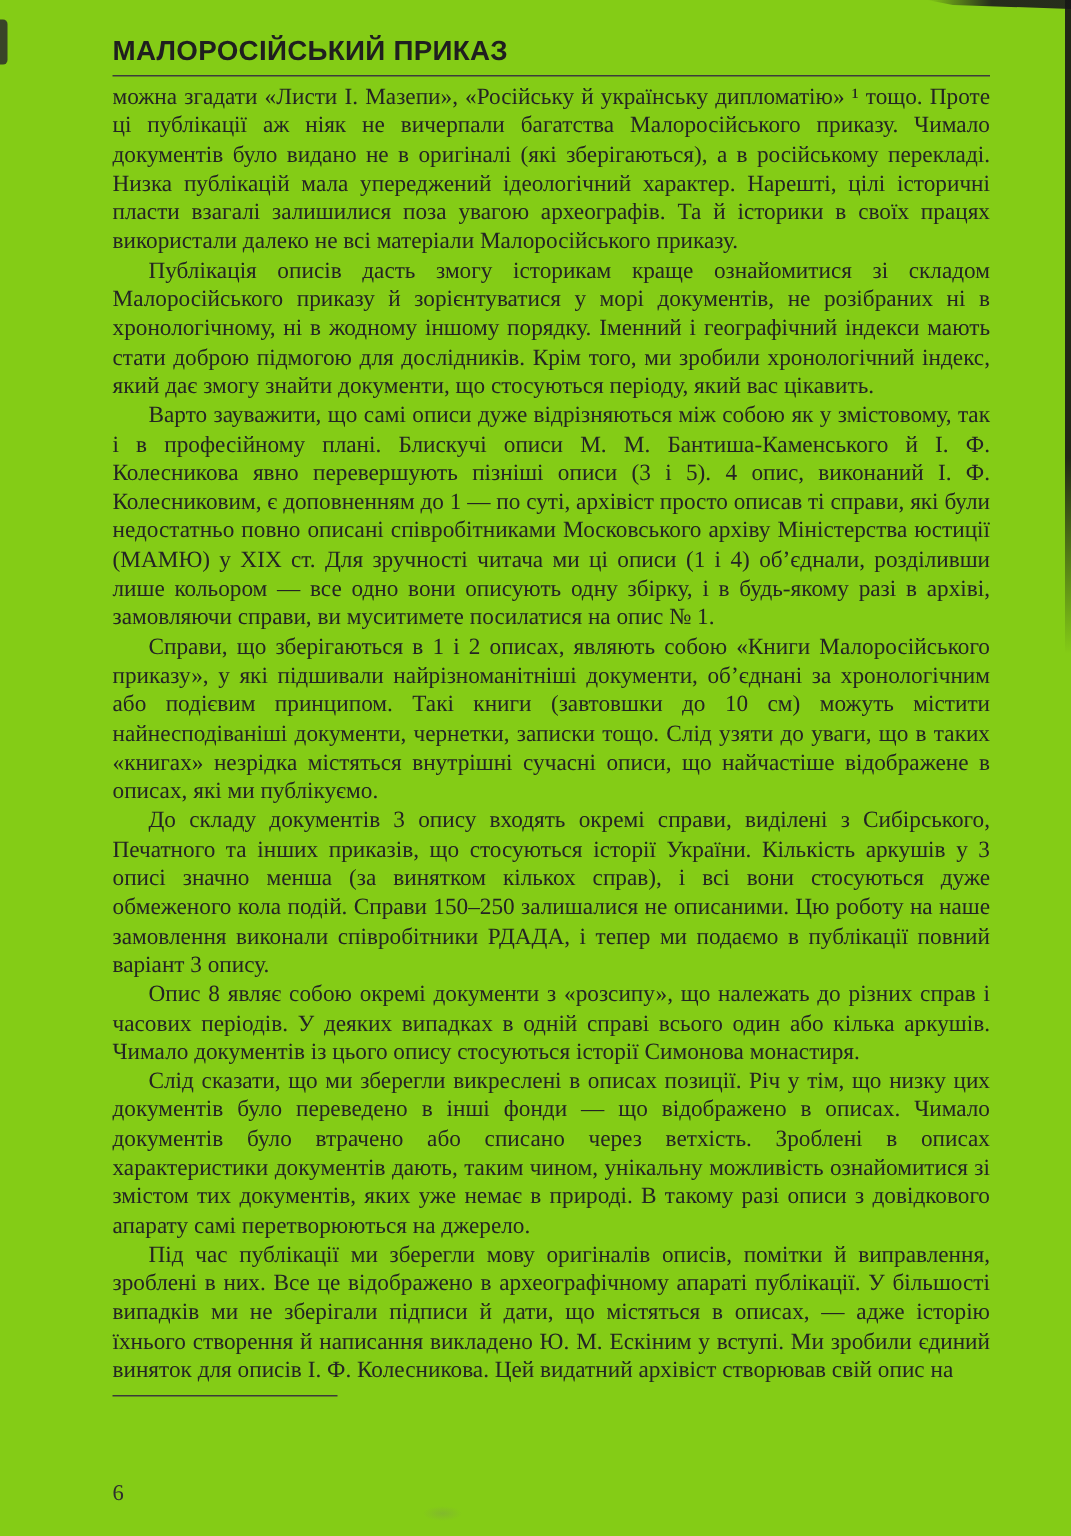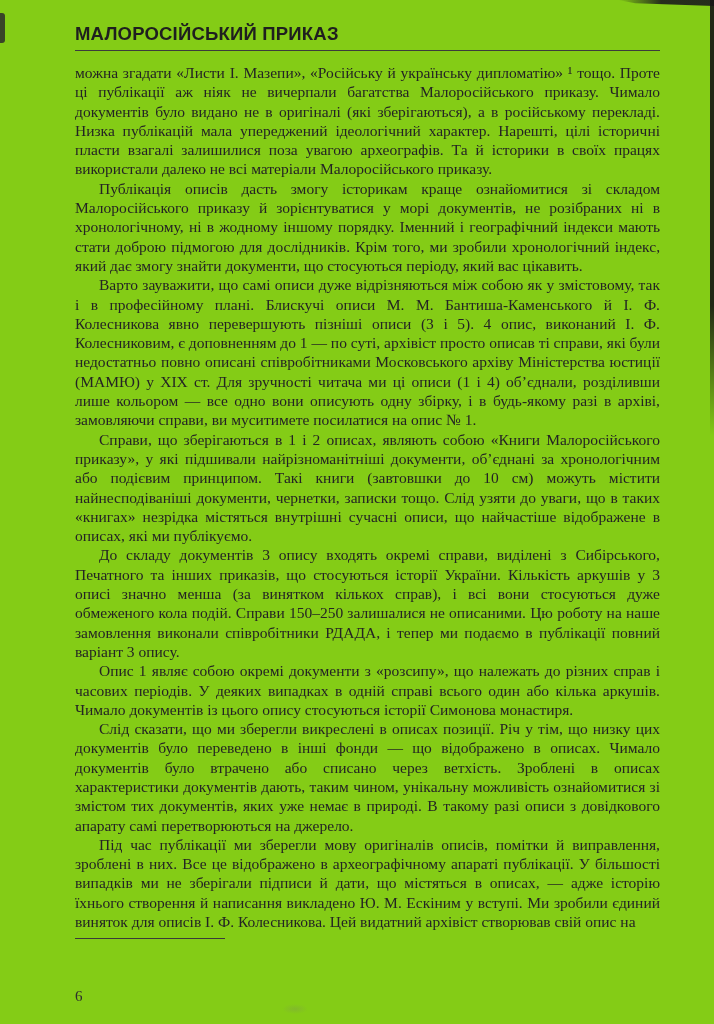--- a/index.html
+++ b/index.html
@@ -52,21 +52,21 @@
     color: #1f1f1f;
     margin: 0;
   }
   .header-rule {
     margin-top: 5px;
     height: 0;
     border-top: 1.6px solid #3c3c3c;
   }
 
   .body-text {
-    margin-top: 12px;
+    margin-top: 4px;
     font-size: 15.5px;
     line-height: 19.3px;
     color: #242424;
     text-align: justify;
   }
   .body-text p { margin: 0; text-indent: 24px; }
   .body-text p.no-indent { text-indent: 0; }
 
   .footnote-rule {
     margin-top: 7px;
@@ -104,21 +104,21 @@
 
     <h1 class="page-header-title">МАЛОРОСІЙСЬКИЙ ПРИКАЗ</h1>
     <div class="header-rule"></div>
 
     <div class="body-text">
       <p class="no-indent">можна згадати «Листи І. Мазепи», «Російську й українську дипломатію» ¹ тощо. Проте ці публікації аж ніяк не вичерпали багатства Малоросійського приказу. Чимало документів було видано не в оригіналі (які зберігаються), а в російському перекладі. Низка публікацій мала упереджений ідеологічний характер. Нарешті, цілі історичні пласти взагалі залишилися поза увагою археографів. Та й історики в своїх працях використали далеко не всі матеріали Малоросійського приказу.</p>
       <p>Публікація описів дасть змогу історикам краще ознайомитися зі складом Малоросійського приказу й зорієнтуватися у морі документів, не розібраних ні в хронологічному, ні в жодному іншому порядку. Іменний і географічний індекси мають стати доброю підмогою для дослідників. Крім того, ми зробили хронологічний індекс, який дає змогу знайти документи, що стосуються періоду, який вас цікавить.</p>
       <p>Варто зауважити, що самі описи дуже відрізняються між собою як у змістовому, так і в професійному плані. Блискучі описи М. М. Бантиша-Каменського й І. Ф. Колесникова явно перевершують пізніші описи (3 і 5). 4 опис, виконаний І. Ф. Колесниковим, є доповненням до 1 — по суті, архівіст просто описав ті справи, які були недостатньо повно описані співробітниками Московського архіву Міністерства юстиції (МАМЮ) у XIX ст. Для зручності читача ми ці описи (1 і 4) об’єднали, розділивши лише кольором — все одно вони описують одну збірку, і в будь-якому разі в архіві, замовляючи справи, ви муситимете посилатися на опис № 1.</p>
       <p>Справи, що зберігаються в 1 і 2 описах, являють собою «Книги Малоросійського приказу», у які підшивали найрізноманітніші документи, об’єднані за хронологічним або подієвим принципом. Такі книги (завтовшки до 10 см) можуть містити найнесподіваніші документи, чернетки, записки тощо. Слід узяти до уваги, що в таких «книгах» незрідка містяться внутрішні сучасні описи, що найчастіше відображене в описах, які ми публікуємо.</p>
       <p>До складу документів 3 опису входять окремі справи, виділені з Сибірського, Печатного та інших приказів, що стосуються історії України. Кількість аркушів у 3 описі значно менша (за винятком кількох справ), і всі вони стосуються дуже обмеженого кола подій. Справи 150–250 залишалися не описаними. Цю роботу на наше замовлення виконали співробітники РДАДА, і тепер ми подаємо в публікації повний варіант 3 опису.</p>
-      <p>Опис 1 являє собою окремі документи з «розсипу», що належать до різних справ і часових періодів. У деяких випадках в одній справі всього один або кілька аркушів. Чимало документів із цього опису стосуються історії Симонова монастиря.</p>
+      <p>Опис 8 являє собою окремі документи з «розсипу», що належать до різних справ і часових періодів. У деяких випадках в одній справі всього один або кілька аркушів. Чимало документів із цього опису стосуються історії Симонова монастиря.</p>
       <p>Слід сказати, що ми зберегли викреслені в описах позиції. Річ у тім, що низку цих документів було переведено в інші фонди — що відображено в описах. Чимало документів було втрачено або списано через ветхість. Зроблені в описах характеристики документів дають, таким чином, унікальну можливість ознайомитися зі змістом тих документів, яких уже немає в природі. В такому разі описи з довідкового апарату самі перетворюються на джерело.</p>
       <p>Під час публікації ми зберегли мову оригіналів описів, помітки й виправлення, зроблені в них. Все це відображено в археографічному апараті публікації. У більшості випадків ми не зберігали підписи й дати, що містяться в описах, — адже історію їхнього створення й написання викладено Ю. М. Ескіним у вступі. Ми зробили єдиний виняток для описів І. Ф. Колесникова. Цей видатний архівіст створював свій опис на</p>
     </div>
 
     <div class="footnote-rule"></div>
 
   </div>
 
   <div class="page-number">6</div>
 

